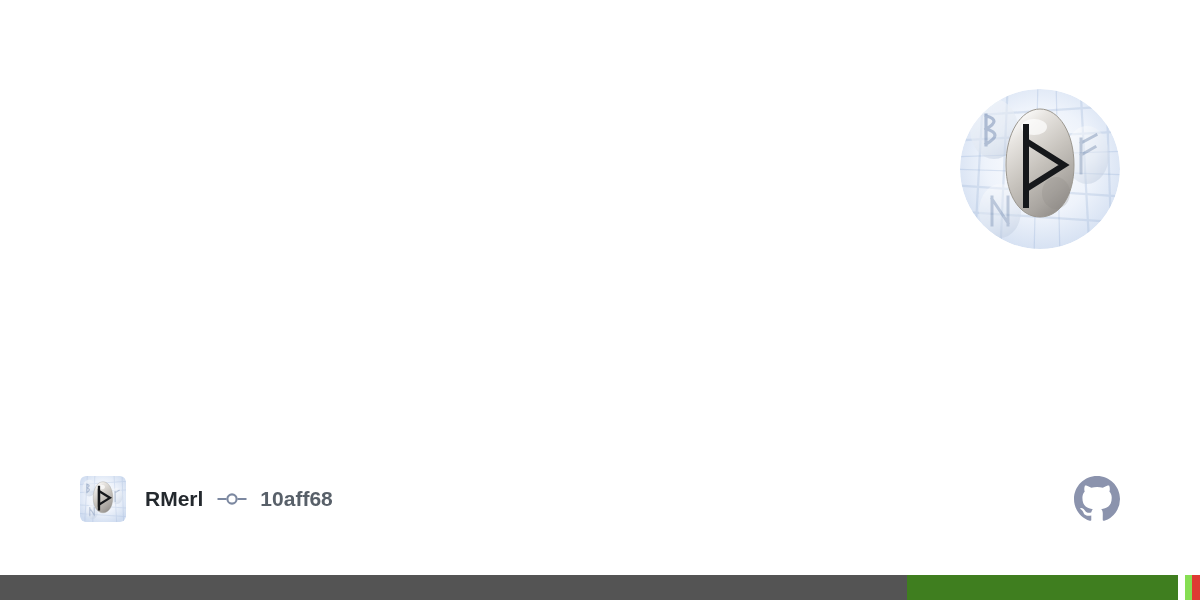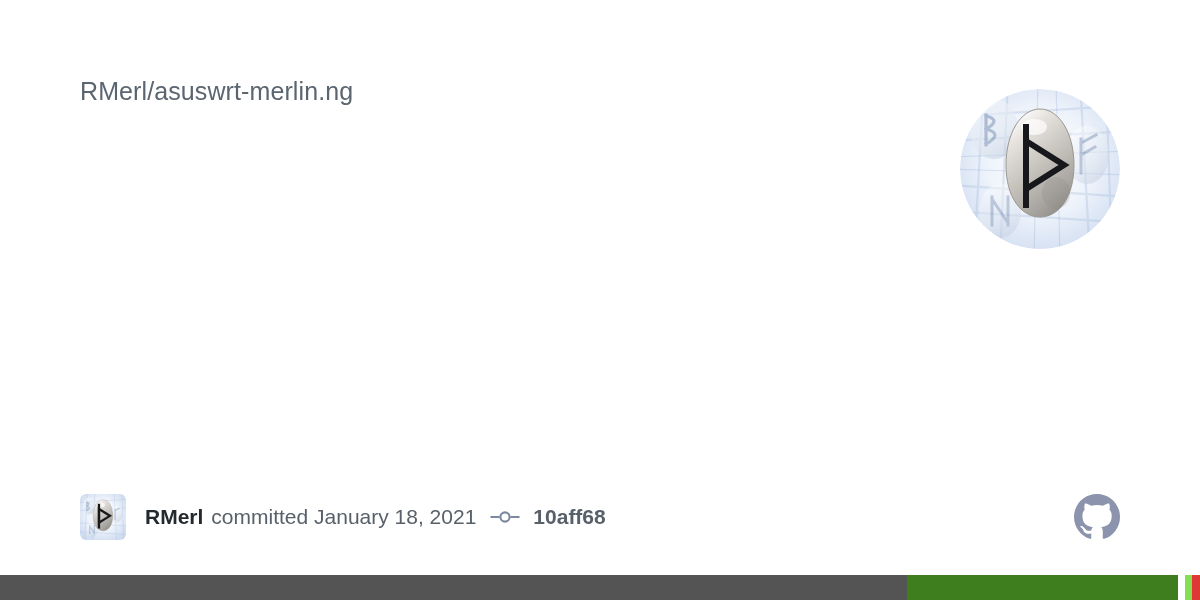--- a/index.html
+++ b/index.html
@@ -119,21 +119,21 @@
     gap: 6px;
   }
 
   .block { width: 17px; height: 17px; flex: none; }
 
   
   .footer {
     position: absolute;
     left: 80px;
     right: 80px;
-    top: 494px;
+    top: 476px;
     display: flex;
     align-items: center;
   }
 
   .footer-meta {
     margin-left: 19px;
     display: flex;
     align-items: center;
     font-size: 21px;
     white-space: nowrap;
@@ -183,21 +183,20 @@
   .bar-seg { height: 100%; }
 </style>
 </head>
 <body>
 
 <div class="card">
 
   <div class="header">
 
     <div class="header-text">
-      <div class="repo-name">RMerl/asuswrt-merlin.ng</div>
 
     </div>
 
     <div class="avatar-big">
       <svg class="rune-art" viewBox="0 0 160 160">
         <defs>
           <radialGradient id="bgGradBig" cx="50%" cy="45%" r="62%">
             <stop offset="0%" stop-color="#ffffff"></stop>
             <stop offset="55%" stop-color="#eef3fb"></stop>
             <stop offset="100%" stop-color="#cfdcf0"></stop>
@@ -302,21 +301,20 @@
                    C61 128 46 108 46 76 C46 44 61 20 80 20 Z" fill="url(#stoneGradBig)" stroke="#9b978f" stroke-width="1.2"></path>
           <ellipse cx="74" cy="38" rx="13" ry="8" fill="#ffffff" opacity="0.7"></ellipse>
           <path d="M66 38 L66 116" stroke="#16181b" stroke-width="8" stroke-linecap="square" fill="none"></path>
           <path d="M66 52 L104 76 L66 100 Z" stroke="#16181b" stroke-width="8" fill="none" stroke-linejoin="miter"></path>
         </g>
       </svg>
     </div>
 
     <div class="footer-meta">
       <span class="author">RMerl</span>
-      <span class="committed-text">committed January 18, 2021</span>
 
       <svg class="commit-icon" viewBox="0 0 30 16">
         <circle cx="15" cy="8" r="4.6" fill="none" stroke="#7c88a0" stroke-width="2.1"></circle>
         <path d="M0.5 8 H9.6 M20.4 8 H29.5" stroke="#7c88a0" stroke-width="2.1" stroke-linecap="butt"></path>
       </svg>
 
       <span class="commit-hash">10aff68</span>
     </div>
 
     <svg class="gh-logo" viewBox="0 0 16 16">

